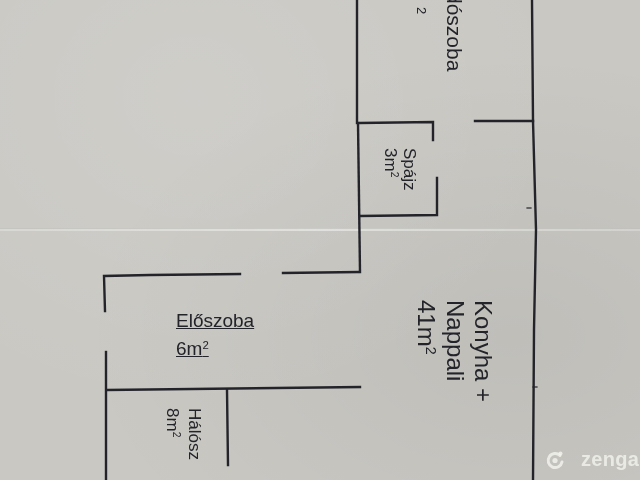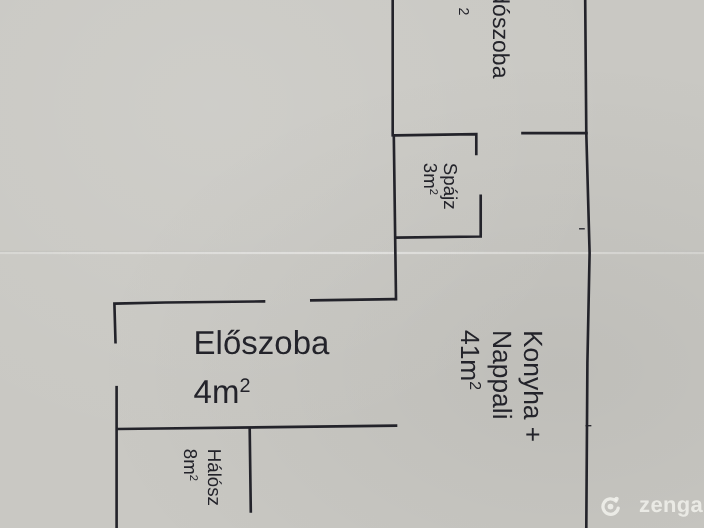--- a/index.html
+++ b/index.html
@@ -65,23 +65,23 @@
 </div>
 <div class="label" style="left:418px; top:4px; font-size:13px; transform: rotate(90deg);">
   <span>2</span>
 </div>
 
 <div class="rot-block" style="left:419px; top:148px; font-size:17px;">
   <div>Spájz</div>
   <div><span>3m</span><sup>2</sup></div>
 </div>
 
-<div class="label" style="left:176px; top:291px; font-size:30px; line-height:1.45;">
+<div class="label" style="left:176px; top:307px; font-size:19px; line-height:1.45;text-decoration:underline;">
   <div>Előszoba</div>
-  <div><span>4m</span><sup>2</sup></div>
+  <div><span>6m</span><sup>2</sup></div>
 </div>
 
 <div class="rot-block" style="left:497px; top:300px; font-size:24px; line-height:1.18;">
   <div>Konyha +</div>
   <div>Nappali</div>
   <div><span>41m</span><sup>2</sup></div>
 </div>
 
 <div class="rot-block" style="left:205px; top:408px; font-size:17px; line-height:1.3;">
   <div>Hálósz</div>

